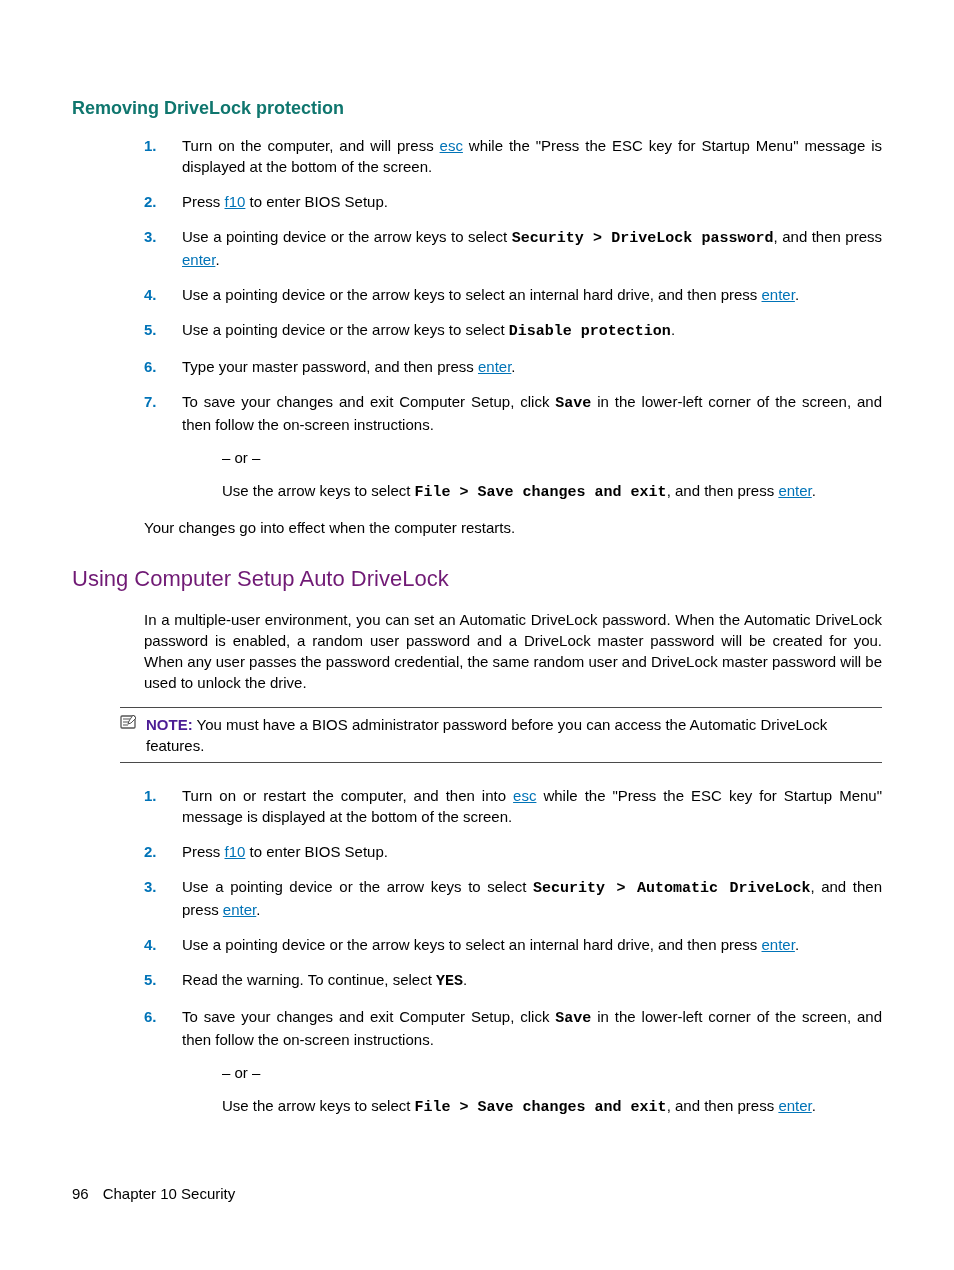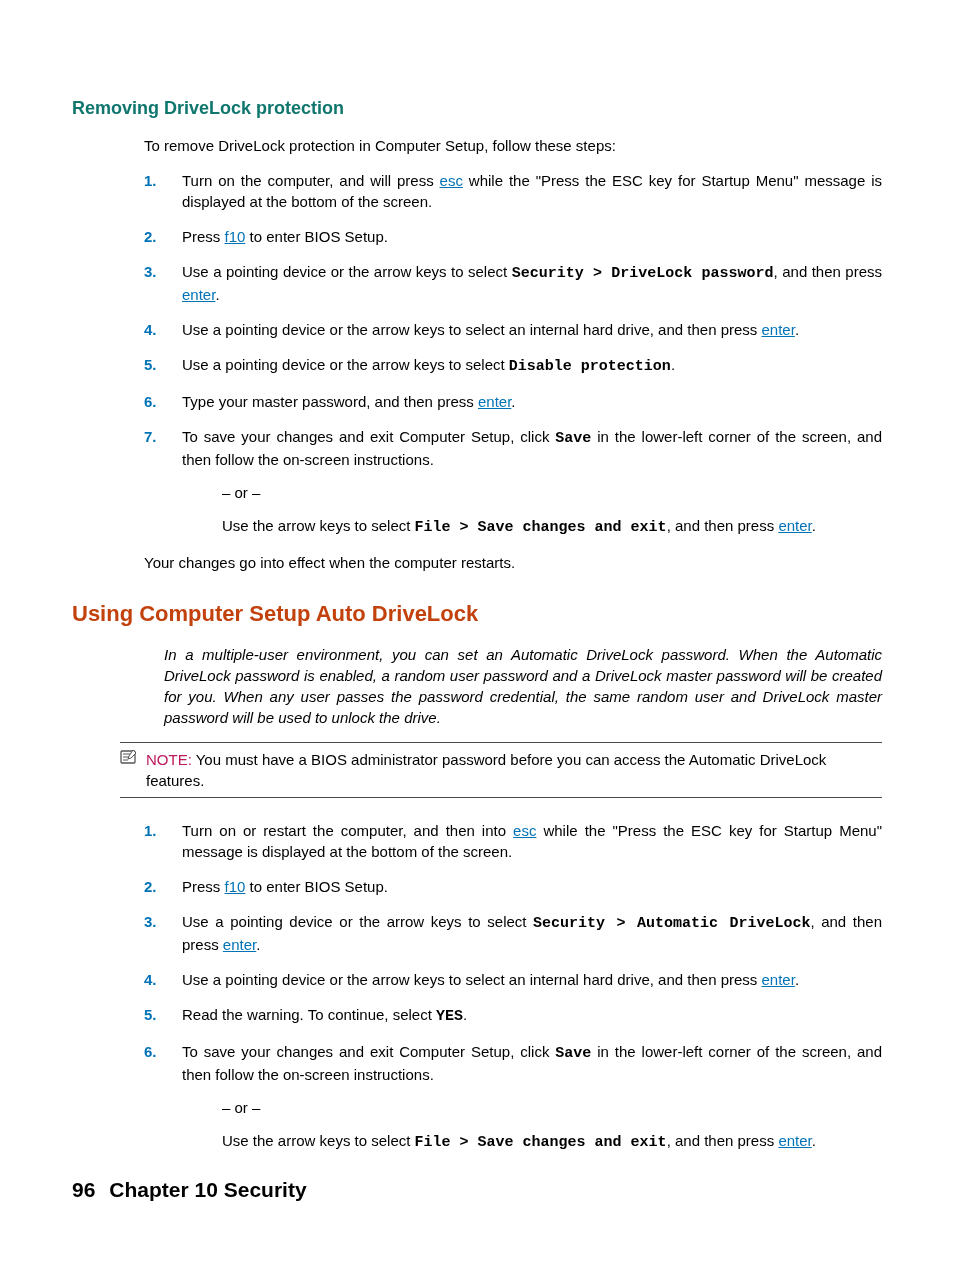--- a/index.html
+++ b/index.html
@@ -16,35 +16,34 @@
     .page {
       padding: 96px 72px 0 72px;
     }
     .h3 {
       color: #0f766e;
       font-weight: bold;
       font-size: 18px;
       margin-bottom: 14px;
     }
     .h2 {
-      color: #c2410c;
-      font-weight: bold;
+      color: #701a75;
+      font-weight: normal;
       font-size: 22px;
       margin-top: 26px;
       margin-bottom: 14px;
     }
     .intro {
       margin-left: 72px;
       margin-bottom: 14px;
     }
     .para {
-      margin-left: 92px;
+      margin-left: 72px;
       margin-bottom: 14px;
       text-align: justify;
-      font-style: italic;
     }
     ol.steps {
       list-style: none;
       margin-left: 72px;
     }
     ol.steps > li {
       position: relative;
       padding-left: 38px;
       margin-bottom: 14px;
       text-align: justify;
@@ -74,39 +73,37 @@
       margin-top: 4px;
     }
     .note-block .note-icon {
       position: absolute;
       left: 0;
       top: 6px;
       width: 18px;
       height: 16px;
     }
     .note-label {
-      color: #be185d;
-      font-weight: normal;
+      color: #4c1d95;
+      font-weight: bold;
     }
     .footer {
       position: absolute;
       bottom: 66px;
       left: 72px;
-      font-size: 21px;
-      font-weight: bold;
+      font-size: 15px;
     }
     .footer .pnum { margin-right: 14px; }
   </style>
 </head>
 <body>
 
 <div class="page">
 
   <div class="h3">Removing DriveLock protection</div>
-  <p class="intro">To remove DriveLock protection in Computer Setup, follow these steps:</p>
 
   <ol class="steps">
     <li>
       <span class="num">1.</span>
       <span>Turn on the computer, and will press </span><span class="key">esc</span><span> while the "Press the ESC key for Startup Menu" message is displayed at the bottom of the screen.</span>
     </li>
     <li>
       <span class="num">2.</span>
       <span>Press </span><span class="key">f10</span><span> to enter BIOS Setup.</span>
     </li>

